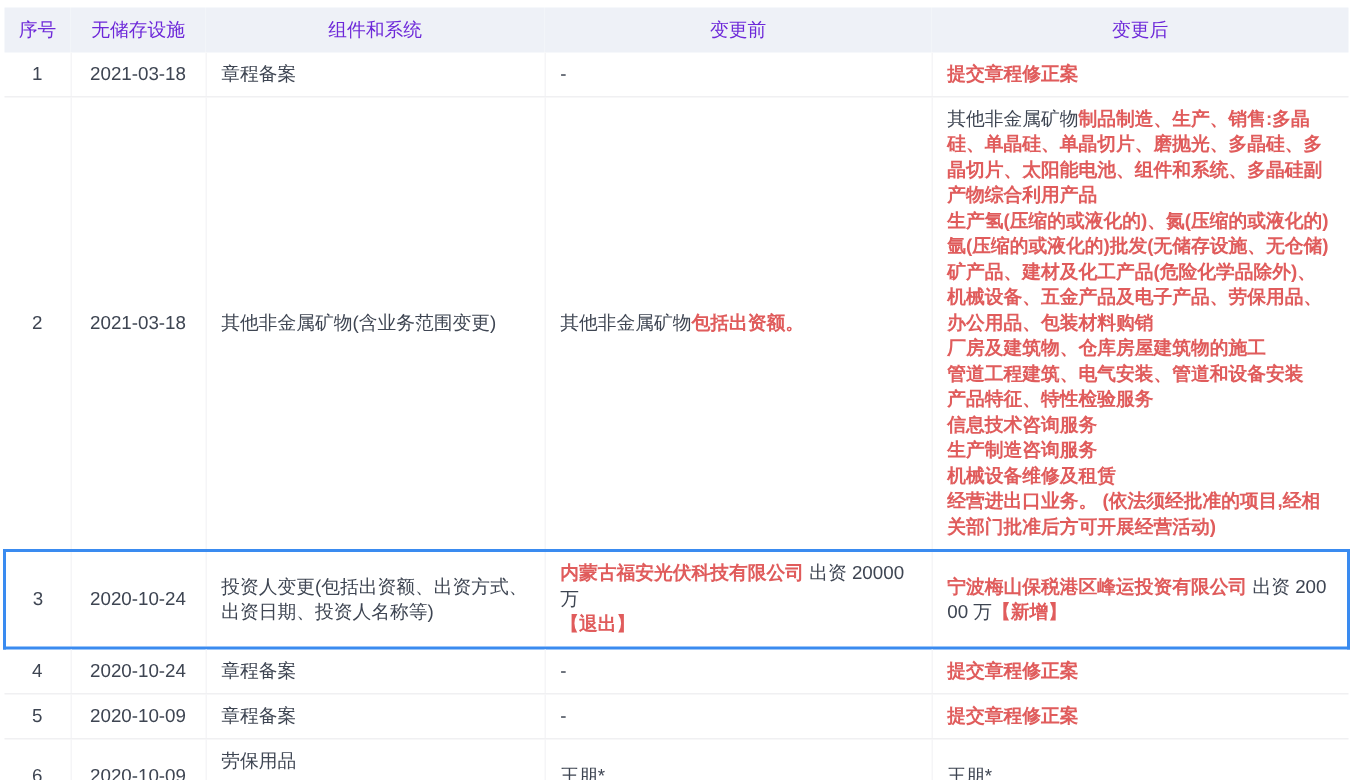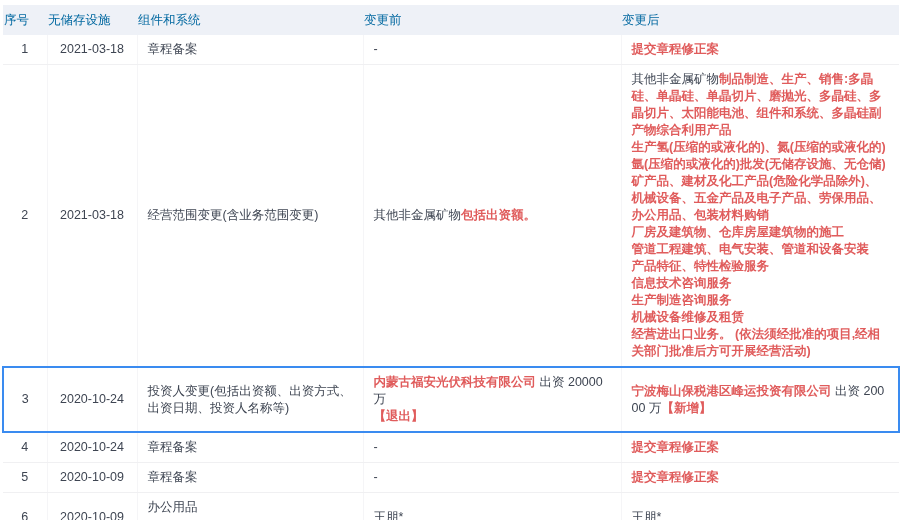--- a/index.html
+++ b/index.html
@@ -14,22 +14,22 @@
     font-family:"Liberation Sans","DejaVu Sans",sans-serif;
     color:var(--dark);
   }
   .wrap{padding:5px 2px 0 2px;}
   table{
     border-collapse:collapse;table-layout:fixed;width:896px;
     font-size:12.5px;
   }
   thead th{
     background:var(--header-bg);
-    color:#0369a1;font-weight:normal;font-size:12.5px;
-    height:28px;text-align:left;
+    color:#6d28d9;font-weight:normal;font-size:12.5px;
+    height:28px;text-align:center;
   }
   td{
     border-bottom:1px solid #f0f0f2;
     border-right:1px solid #f5f5f7;
     padding:6px 10px;
     vertical-align:middle;
     line-height:17px;
     word-break:break-all;
   }
   td:last-child{border-right:none;}
@@ -74,21 +74,21 @@
           <td>
             <div class="item-main">章程备案</div>
           </td>
           <td><span class="seg c-dark">-</span></td>
           <td><span class="seg c-red">提交章程修正案</span></td>
         </tr>
         <tr>
           <td class="center">2</td>
           <td class="center">2021-03-18</td>
           <td>
-            <div class="item-main">经营范围变更(含业务范围变更)</div>
+            <div class="item-main">其他非金属矿物(含业务范围变更)</div>
           </td>
           <td><span class="seg c-dark">其他非金属矿物</span><span class="seg c-red">包括出资额。</span></td>
           <td><span class="seg c-dark">其他非金属矿物</span><span class="seg c-red">制品制造、生产、销售:多晶硅、单晶硅、单晶切片、磨抛光、多晶硅、多晶切片、太阳能电池、组件和系统、多晶硅副产物综合利用产品
 生产氢(压缩的或液化的)、氮(压缩的或液化的)氩(压缩的或液化的)批发(无储存设施、无仓储)
 矿产品、建材及化工产品(危险化学品除外)、机械设备、五金产品及电子产品、劳保用品、办公用品、包装材料购销
 厂房及建筑物、仓库房屋建筑物的施工
 管道工程建筑、电气安装、管道和设备安装
 产品特征、特性检验服务
 信息技术咨询服务
 生产制造咨询服务
@@ -120,21 +120,21 @@
           <td>
             <div class="item-main">章程备案</div>
           </td>
           <td><span class="seg c-dark">-</span></td>
           <td><span class="seg c-red">提交章程修正案</span></td>
         </tr>
         <tr>
           <td class="center">6</td>
           <td class="center">2020-10-09</td>
           <td>
-            <div class="item-main">办公用品</div>
+            <div class="item-main">劳保用品</div>
             <div class="item-sub">带有*标记的为法定代表人</div>
           </td>
           <td><span class="seg c-dark">王朋*</span></td>
           <td><span class="seg c-dark">王朋*</span></td>
         </tr>
       </tbody>
   </table>
 </div>
 
 </body></html>

